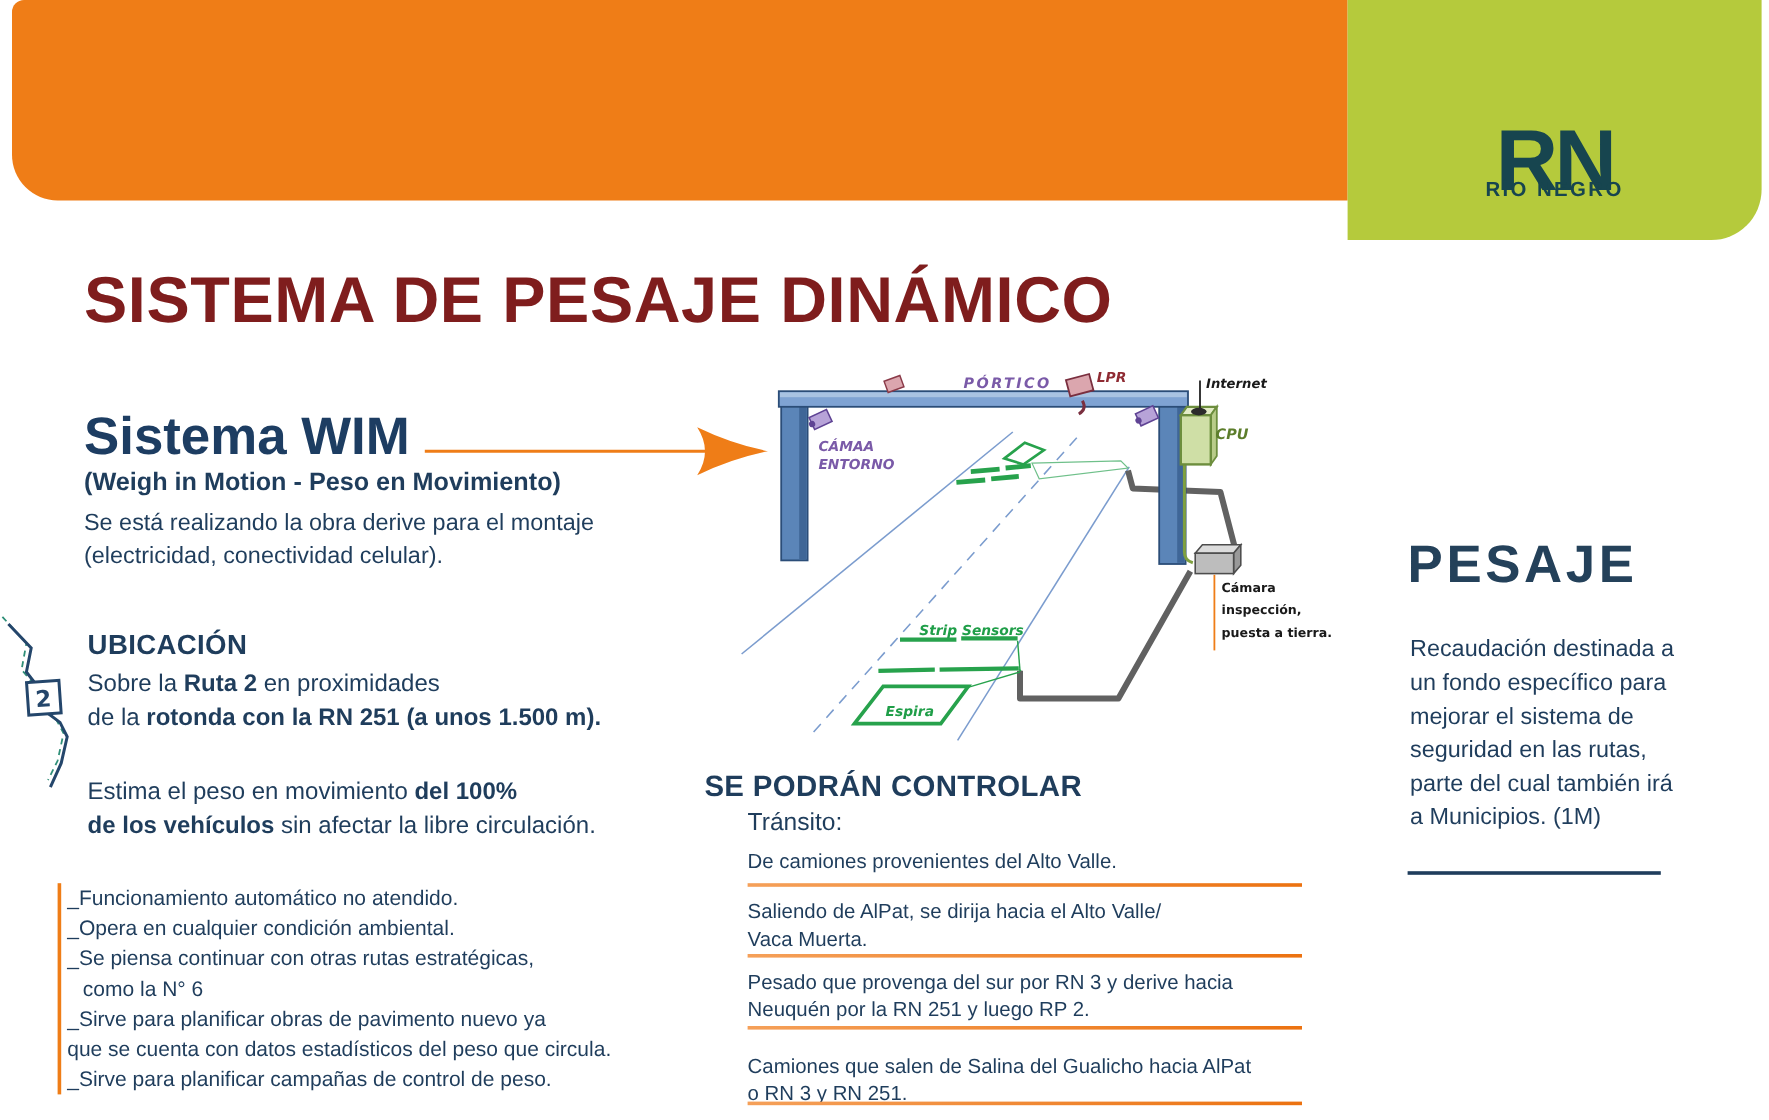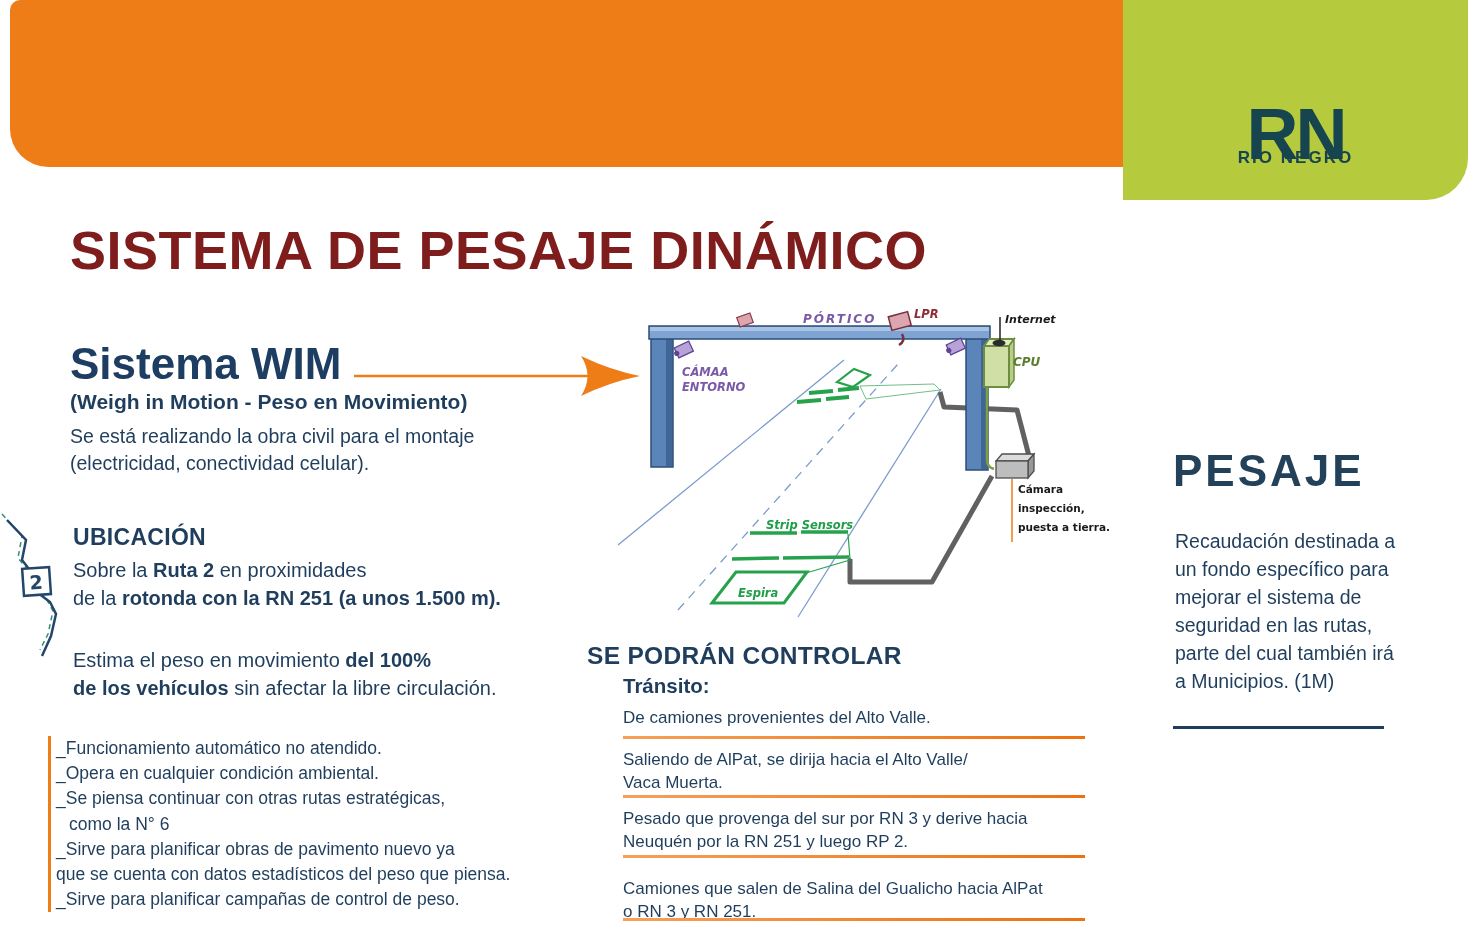--- a/index.html
+++ b/index.html
@@ -26,21 +26,21 @@
   .wim-intro{left:70px;top:423px;width:520px;font-size:19.5px;line-height:27px;white-space:pre-line;}
   .ubi-h{left:73px;top:524px;font-size:23px;font-weight:800;letter-spacing:0.3px;}
   .loc{left:73px;top:556px;font-size:20px;line-height:28px;white-space:nowrap;}
   .est{left:73px;top:646px;font-size:20px;line-height:28px;white-space:nowrap;}
   .features{left:48px;top:736px;width:540px;border-left:3.5px solid #ef7d17;padding-left:5px;
             font-size:17.5px;line-height:25.2px;}
   .feat-indent{padding-left:13px;}
 
   
   .ctrl-h{left:587px;top:642px;font-size:24.5px;font-weight:800;letter-spacing:0.3px;white-space:nowrap;}
-  .ctrl-sub{left:623px;top:674px;font-size:20.5px;font-weight:700;}
+  .ctrl-sub{left:623px;top:674px;font-size:20.5px;font-weight:400;}
   .ctrl-item{left:623px;width:470px;font-size:17px;line-height:22.5px;white-space:pre-line;}
   .sep{left:623px;width:462px;height:3px;background:linear-gradient(90deg,#f5a059,#ec7210);}
 
   
   .peaje-h{left:1173px;top:446px;font-size:44px;font-weight:800;letter-spacing:3px;color:#24415a;}
   .peaje-body{left:1175px;top:527px;width:230px;font-size:19.5px;line-height:28px;white-space:pre-line;}
   .navy-line{left:1173px;top:726px;width:211px;height:2.5px;background:#1f3d5c;}
 
   .b{font-weight:800;}
   svg text{font-family:"DejaVu Sans","Liberation Sans",sans-serif;}
@@ -58,21 +58,21 @@
   <div class="abs h-title">SISTEMA DE PESAJE DINÁMICO</div>
 
   <div class="abs wim-h">Sistema WIM</div>
 
   <svg class="abs" style="left:352px;top:353px;" width="290" height="46" viewBox="0 0 290 46">
     <line x1="2" y1="23" x2="240" y2="23" stroke="#ef7d17" stroke-width="2.5"></line>
     <path d="M229,3 Q258,17 288,23 Q258,29 229,43 Q242,23 229,3 Z" fill="#ef7d17"></path>
   </svg>
 
   <div class="abs wim-sub">(Weigh in Motion - Peso en Movimiento)</div>
-  <div class="abs wim-intro">Se está realizando la obra civil para el montaje
+  <div class="abs wim-intro">Se está realizando la obra derive para el montaje
 (electricidad, conectividad celular).</div>
 
   <div class="abs ubi-h">UBICACIÓN</div>
 
   <svg class="abs" style="left:0;top:498px;" width="70" height="165" viewBox="0 0 70 165">
     <polyline points="2,16 22,38 18,60 33,78 31,92 46,100 53,113 48,136 40,152" fill="none" stroke="#2f8f78" stroke-width="1.5" stroke-dasharray="5 4"></polyline>
     <polyline points="7,22 26,42 22,62 36,80 34,92 50,104 56,116 51,138 42,158" fill="none" stroke="#24466b" stroke-width="2.5"></polyline>
     <g transform="rotate(-4 36 83)">
       <rect x="23" y="70" width="27" height="27" fill="#ffffff" stroke="#24466b" stroke-width="2.5"></rect>
       <text x="36" y="91" font-size="19" font-weight="bold" fill="#24466b" text-anchor="middle">2</text>
@@ -88,21 +88,21 @@
     <div><span>Estima el peso en movimiento </span><span class="b">del 100%</span></div>
     <div><span class="b">de los vehículos</span><span> sin afectar la libre circulación.</span></div>
   </div>
 
   <div class="abs features">
     <div>_Funcionamiento automático no atendido.</div>
     <div>_Opera en cualquier condición ambiental.</div>
     <div>_Se piensa continuar con otras rutas estratégicas,</div>
     <div class="feat-indent">como la N° 6</div>
     <div>_Sirve para planificar obras de pavimento nuevo ya</div>
-    <div>que se cuenta con datos estadísticos del peso que piensa.</div>
+    <div>que se cuenta con datos estadísticos del peso que circula.</div>
     <div>_Sirve para planificar campañas de control de peso.</div>
   </div>
 
   <svg class="abs" style="left:600px;top:290px;" width="510" height="360" viewBox="0 0 510 360">
 
     <line x1="18" y1="255" x2="244" y2="70" stroke="#7b9cce" stroke-width="1.3"></line>
     <line x1="78" y1="320" x2="298" y2="74" stroke="#7b9cce" stroke-width="1.3" stroke-dasharray="9 7"></line>
     <line x1="198" y1="327" x2="341" y2="99" stroke="#7b9cce" stroke-width="1.3"></line>
 
     <polygon points="237,92 254,79 270,85 253,97" fill="none" stroke="#27a24c" stroke-width="2.2"></polygon>

